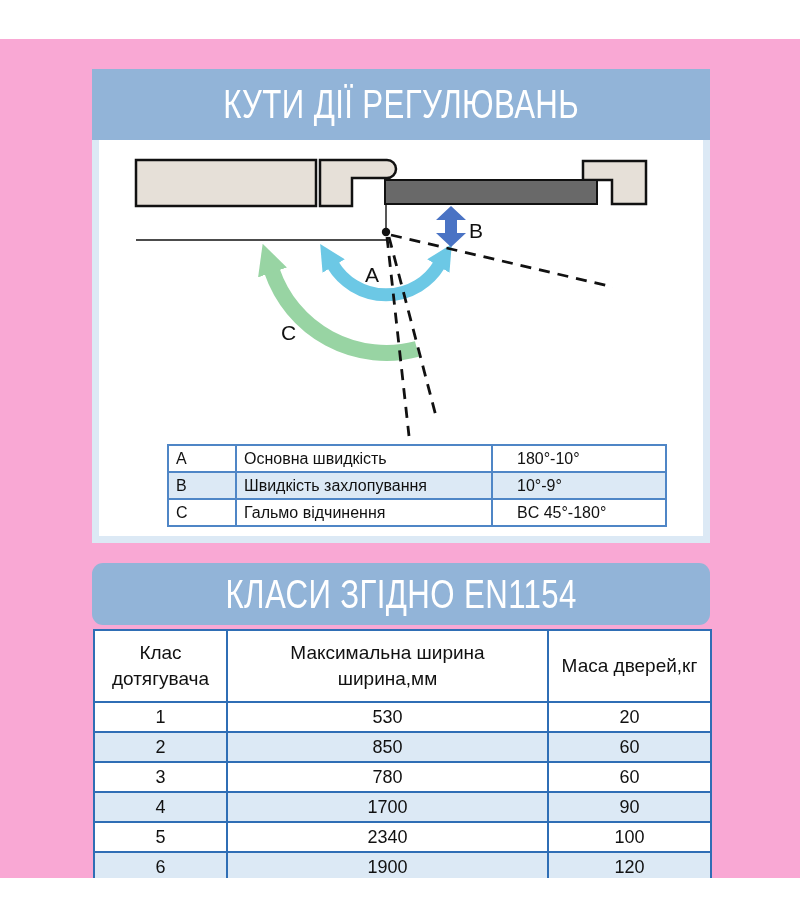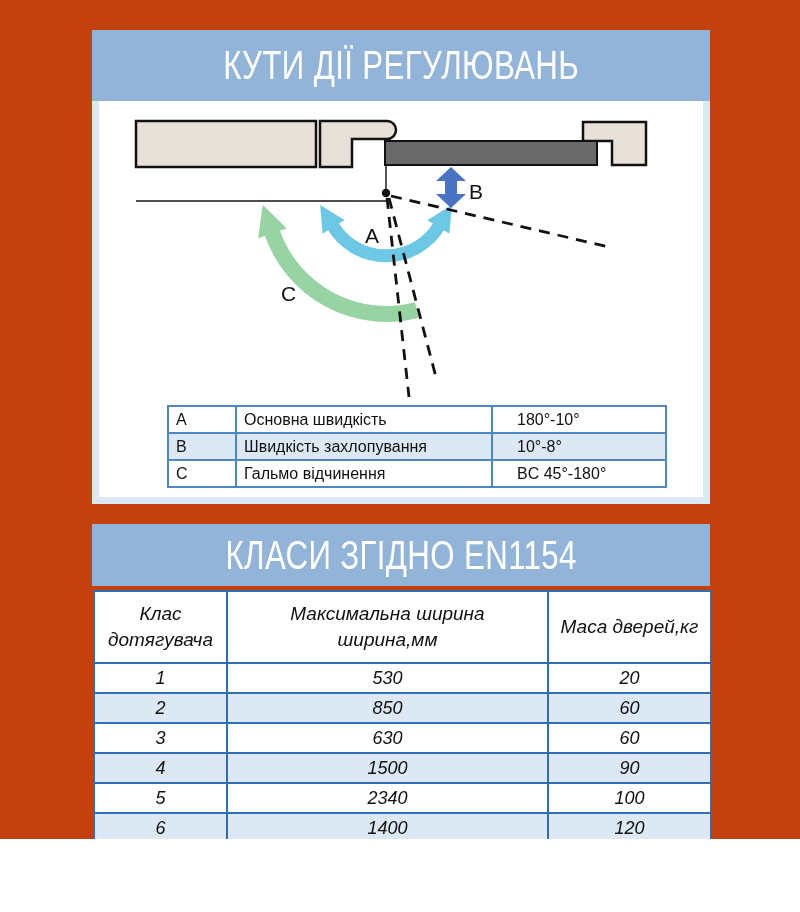--- a/index.html
+++ b/index.html
@@ -1,18 +1,18 @@
 <!DOCTYPE html>
 <html><head>
 <meta charset="utf-8">
 <style>
   html,body { margin:0; padding:0; background:#ffffff; }
   .page {
-    position:relative; width:800px; height:839px; background:#c2410c;
-    font-family:"Liberation Sans", sans-serif; color:#111111; overflow:hidden;
+    position:relative; width:800px; height:839px; background:#f9a8d4;
+    font-family:"Liberation Sans", sans-serif; color:#111111; overflow:hidden;margin-top:39px;
   }
 
   
   .band {
     background:#92b4d8; display:flex; align-items:center; justify-content:center;
   }
   .band .band-title {
     color:#ffffff; font-size:40px; white-space:nowrap;
     transform:scaleX(0.78); transform-origin:center; letter-spacing:0.5px;
   }
@@ -33,24 +33,24 @@
   .legend td {
     border:2px solid #4f86c6; height:25px; font-size:16px; line-height:1;
     padding:0 4px 0 7px; vertical-align:middle; background:#ffffff; white-space:nowrap;
   }
   .legend td.c0 { width:55px; }
   .legend td.c1 { width:243px; }
   .legend td.c2 { width:144px;padding-left:24px; }
   .legend tr.alt td { background:#dce9f5; }
 
   
-  .band-bottom { position:absolute; left:92px; top:524px; width:618px; height:62px; }
+  .band-bottom { position:absolute; left:92px; top:524px; width:618px; height:62px;border-radius:11px; }
 
   
-  .classes { position:absolute; left:93px; top:590px; border-collapse:collapse; table-layout:fixed;font-style:italic; }
+  .classes { position:absolute; left:93px; top:590px; border-collapse:collapse; table-layout:fixed; }
   .classes th, .classes td {
     border:2.5px solid #2f6eb5; text-align:center; font-weight:normal;
     background:#ffffff; vertical-align:middle;
   }
   .classes th { height:70px; font-size:19px; line-height:1.35; padding:0 10px; }
   .classes td { height:28px; font-size:18px; padding:0; }
   .classes tr.alt td { background:#dce9f5; }
   .classes col.cc0 { width:133px; }
   .classes col.cc1 { width:321px; }
   .classes col.cc2 { width:163px; }
@@ -104,21 +104,21 @@
       <table class="legend">
         <tbody>
           <tr>
             <td class="c0">A</td>
             <td class="c1">Основна швидкість</td>
             <td class="c2">180°-10°</td>
           </tr>
           <tr class="alt">
             <td class="c0">B</td>
             <td class="c1">Швидкість захлопування</td>
-            <td class="c2">10°-8°</td>
+            <td class="c2">10°-9°</td>
           </tr>
           <tr>
             <td class="c0">C</td>
             <td class="c1">Гальмо відчинення</td>
             <td class="c2">BC 45°-180°</td>
           </tr>
         </tbody>
       </table>
     </div>
   </div>
@@ -146,36 +146,36 @@
         <td>530</td>
         <td>20</td>
       </tr>
       <tr class="alt">
         <td>2</td>
         <td>850</td>
         <td>60</td>
       </tr>
       <tr>
         <td>3</td>
-        <td>630</td>
+        <td>780</td>
         <td>60</td>
       </tr>
       <tr class="alt">
         <td>4</td>
-        <td>1500</td>
+        <td>1700</td>
         <td>90</td>
       </tr>
       <tr>
         <td>5</td>
         <td>2340</td>
         <td>100</td>
       </tr>
       <tr class="alt">
         <td>6</td>
-        <td>1400</td>
+        <td>1900</td>
         <td>120</td>
       </tr>
       <tr>
         <td>7</td>
         <td>1600</td>
         <td>270</td>
       </tr>
     </tbody>
   </table>
 

